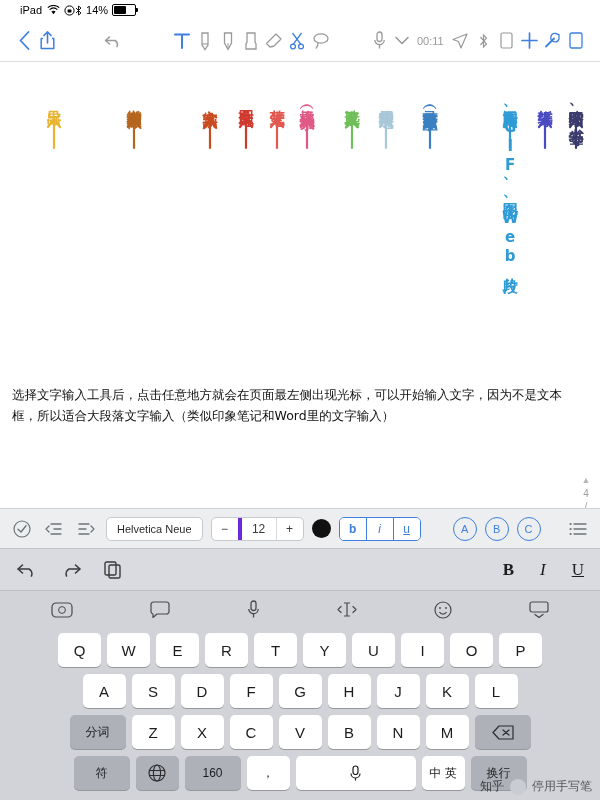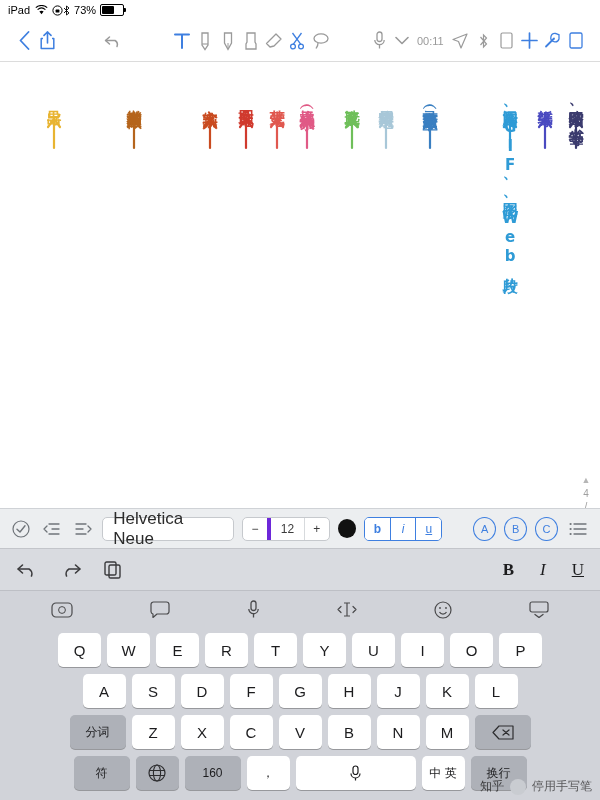--- a/index.html
+++ b/index.html
@@ -9,21 +9,21 @@
     font-family:"Liberation Sans", sans-serif;
     -webkit-font-smoothing:antialiased;
     overflow:hidden;
     position:relative;
   }
   .root{width:600px;height:800px;position:relative;display:flex;flex-direction:column;}
 
   
   .statusbar{
     height:20px;flex:0 0 20px;display:flex;align-items:center;
-    font-size:11px;color:#000;padding:0 8px;box-sizing:border-box;
+    font-size:11px;color:#000;padding:0 20px;box-sizing:border-box;
   }
   .sb-left{display:flex;align-items:center;gap:5px;}
   .sb-center{flex:1;text-align:center;font-size:11px;}
   .sb-right{display:flex;align-items:center;gap:4px;font-size:11px;}
   .wifi{display:inline-block;width:12px;height:10px;position:relative;}
   .battery{
     display:inline-block;width:22px;height:10px;border:1px solid #000;border-radius:2px;position:relative;
   }
   .battery:after{content:"";position:absolute;right:-3px;top:3px;width:2px;height:4px;background:#000;border-radius:0 1px 1px 0;}
   .battery i{position:absolute;left:1px;top:1px;bottom:1px;width:55%;background:#000;border-radius:1px;display:block;}
@@ -73,21 +73,21 @@
   .scroll-ind .num{font-size:10px;color:#9f9f9f;}
 
   
   .formatbar{
     height:40px;flex:0 0 40px;background:#eceef0;border-top:1px solid #cfd2d6;
     display:flex;align-items:center;gap:8px;padding:0 10px;box-sizing:border-box;
   }
   .fb-icon{width:24px;height:24px;display:flex;align-items:center;justify-content:center;color:#6f7479;}
   .fontname{
     background:#fff;border:1px solid #c6c9cd;border-radius:5px;height:22px;
-    display:flex;align-items:center;padding:0 10px;font-size:17px;color:#2b2b2b;
+    display:flex;align-items:center;padding:0 10px;font-size:11px;color:#2b2b2b;
   }
   .stepper{
     display:flex;align-items:center;background:#fff;border:1px solid #c6c9cd;border-radius:5px;height:22px;
     overflow:hidden;
   }
   .stepper div{font-size:12px;color:#3b3b3b;display:flex;align-items:center;justify-content:center;height:100%;}
   .stepper .minus{width:26px;}
   .stepper .val{width:34px;border-left:4px solid #6d28d9;border-right:1px solid #d7dadd;}
   .stepper .plus{width:26px;}
   .swatch{width:19px;height:19px;border-radius:50%;background:#111;}
@@ -166,21 +166,21 @@
             <rect x="3.6" y="4.6" width="3.8" height="3" rx="0.6" fill="#000"></rect>
           </svg>
       </span>
     </div>
     <div class="sb-right">
       <span class="bt">
         <svg width="7" height="11" viewBox="0 0 7 11">
             <path d="M1 3 L6 8 L3.5 10 L3.5 1 L6 3 L1 8" stroke="#000" stroke-width="0.9" fill="none"></path>
           </svg>
       </span>
-      <span>73%</span>
+      <span>14%</span>
       <span class="battery">
           <i></i>
         </span>
     </div>
   </div>
 
   <div class="toolbar">
     <div class="tb-btn blue">
       <svg width="11" height="19" viewBox="0 0 11 19">
           <path d="M9.5 1 L1.5 9.5 L9.5 18" stroke="#3e7fe0" stroke-width="1.8" fill="none" stroke-linecap="round" stroke-linejoin="round"></path>
@@ -350,20 +350,21 @@
     <div class="ann" style="left:238px;top:36px;color:#d03a2e;">圆珠笔</div>
     <div class="ann" style="left:269px;top:36px;color:#e0584f;">荧光笔</div>
     <div class="ann" style="left:299px;top:36px;color:#e05a86;">橡皮（二种大小）</div>
     <div class="ann" style="left:344px;top:36px;color:#6fbf5a;">选取工具</div>
     <div class="ann" style="left:378px;top:36px;color:#a8c7d8;">停用手写笔</div>
     <div class="ann" style="left:422px;top:36px;color:#3a7fc1;">录音（跨页面显示）</div>
     <div class="ann" style="left:502px;top:36px;color:#2f9bd6;">添加图片、GIF、图形、Web片段</div>
     <div class="ann" style="left:537px;top:36px;color:#4a4ac0;">纸张等</div>
     <div class="ann" style="left:568px;top:36px;color:#3b3b6e;">略缩图、书签等</div>
 
+    <div class="note">选择文字输入工具后，点击任意地方就会在页面最左侧出现光标，可以开始输入文字，因为不是文本框，所以适合大段落文字输入（类似印象笔记和Word里的文字输入）</div>
 
     <div class="scroll-ind">
       <div class="tri">▲</div>
       <div class="num">4</div>
       <div class="num">/</div>
 
     </div>
   </div>
 
   <div class="formatbar">

